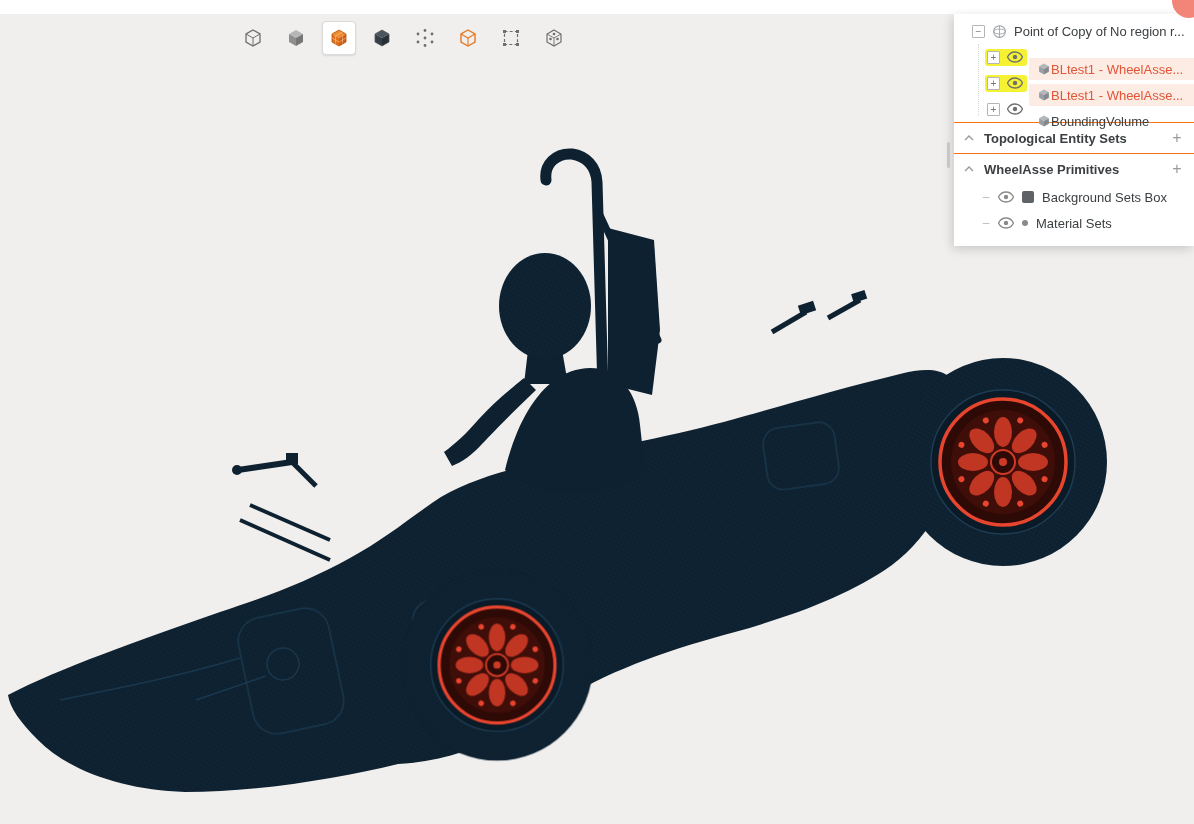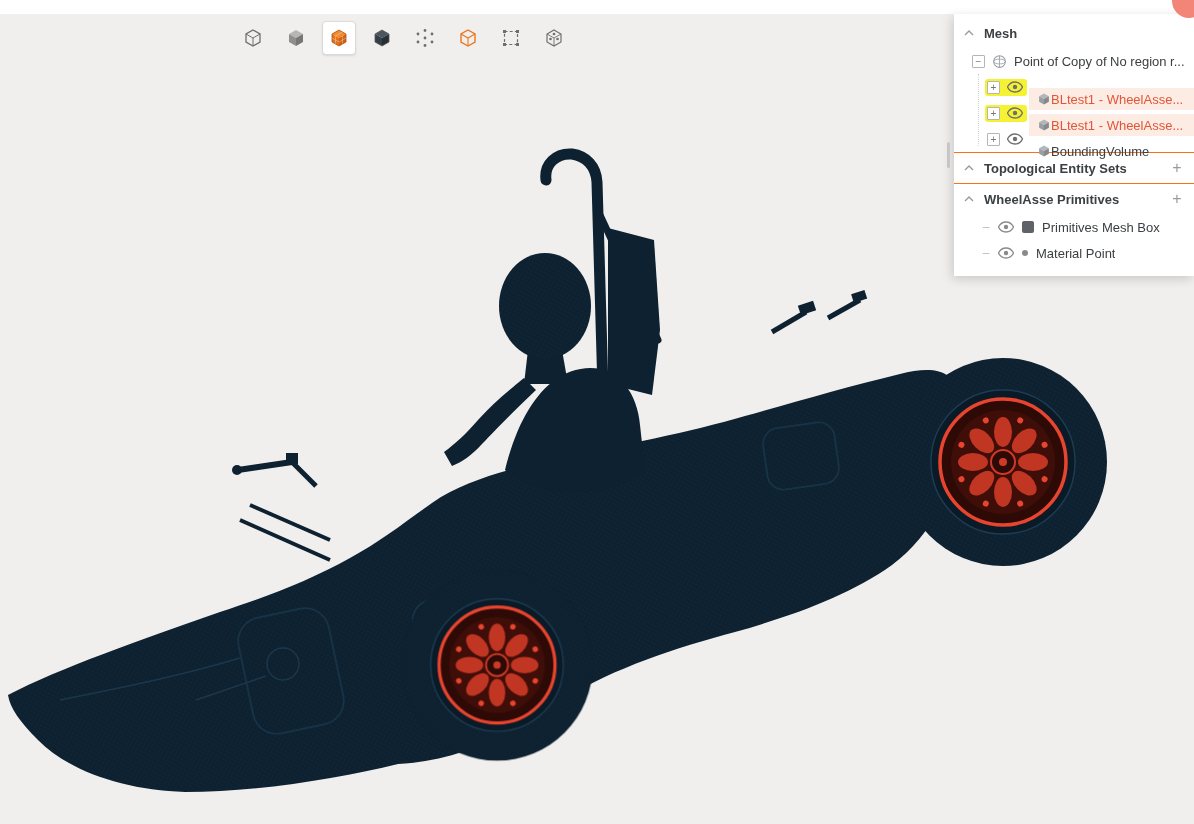--- a/index.html
+++ b/index.html
@@ -246,26 +246,20 @@
       <circle cx="13.5" cy="11" r="1.3" fill="#6e6e6e"></circle>
       <circle cx="10" cy="6" r="1.3" fill="#6e6e6e"></circle>
     </svg>
   </button>
 </div>
 
 <div class="scrollthumb"></div>
 
 <div class="panel">
 
-  <div class="sec-head">
-    <svg class="chev" viewBox="0 0 10 8">
-      <polyline points="1,6 5,2 9,6" fill="none" stroke="#9a9a9a" stroke-width="1.4"></polyline>
-    </svg>
-    <span class="sec-title">Mesh</span>
-  </div>
 
   <div class="row row-root">
     <span class="expander">−</span>
     <svg width="15" height="15" viewBox="0 0 16 16">
       <circle cx="8" cy="8" r="6.2" fill="none" stroke="#9aa0a5" stroke-width="1.2"></circle>
       <ellipse cx="8" cy="8" rx="6.2" ry="2.6" fill="none" stroke="#9aa0a5" stroke-width="0.9"></ellipse>
       <path d="M8 1.8v12.4" stroke="#9aa0a5" stroke-width="0.9"></path>
     </svg>
     <span class="lbl">Point of Copy of No region r...</span>
   </div>
@@ -343,26 +337,26 @@
     <span class="sec-add">+</span>
   </div>
 
   <div class="row geo-row">
     <span class="dash">–</span>
     <svg width="16" height="12" viewBox="0 0 16 12">
       <path d="M8 1C4.5 1 1.8 3.4.5 6c1.3 2.6 4 5 7.5 5s6.2-2.4 7.5-5C14.2 3.4 11.5 1 8 1z" fill="none" stroke="#8a8a8a" stroke-width="1.3"></path>
       <circle cx="8" cy="6" r="2.2" fill="#8a8a8a"></circle>
     </svg>
     <span class="box-icon"></span>
-    <span class="lbl">Primitives Mesh Box</span>
+    <span class="lbl">Background Sets Box</span>
   </div>
 
   <div class="row geo-row">
     <span class="dash">–</span>
     <svg width="16" height="12" viewBox="0 0 16 12">
       <path d="M8 1C4.5 1 1.8 3.4.5 6c1.3 2.6 4 5 7.5 5s6.2-2.4 7.5-5C14.2 3.4 11.5 1 8 1z" fill="none" stroke="#8a8a8a" stroke-width="1.3"></path>
       <circle cx="8" cy="6" r="2.2" fill="#8a8a8a"></circle>
     </svg>
     <span class="pt-icon"></span>
-    <span class="lbl">Material Point</span>
+    <span class="lbl">Material Sets</span>
   </div>
 
 </div>
 
 </body></html>

